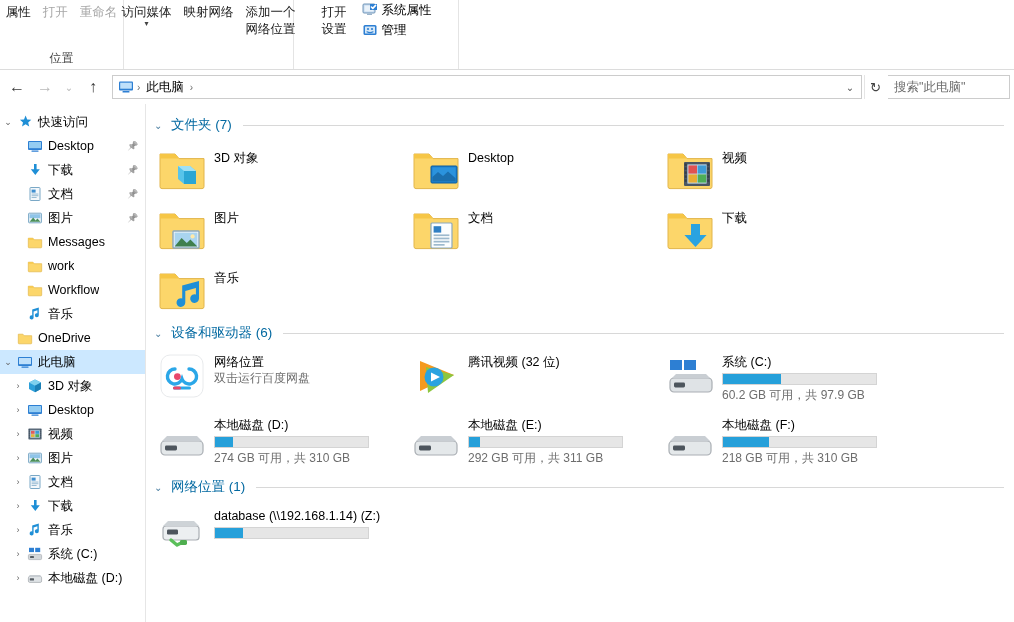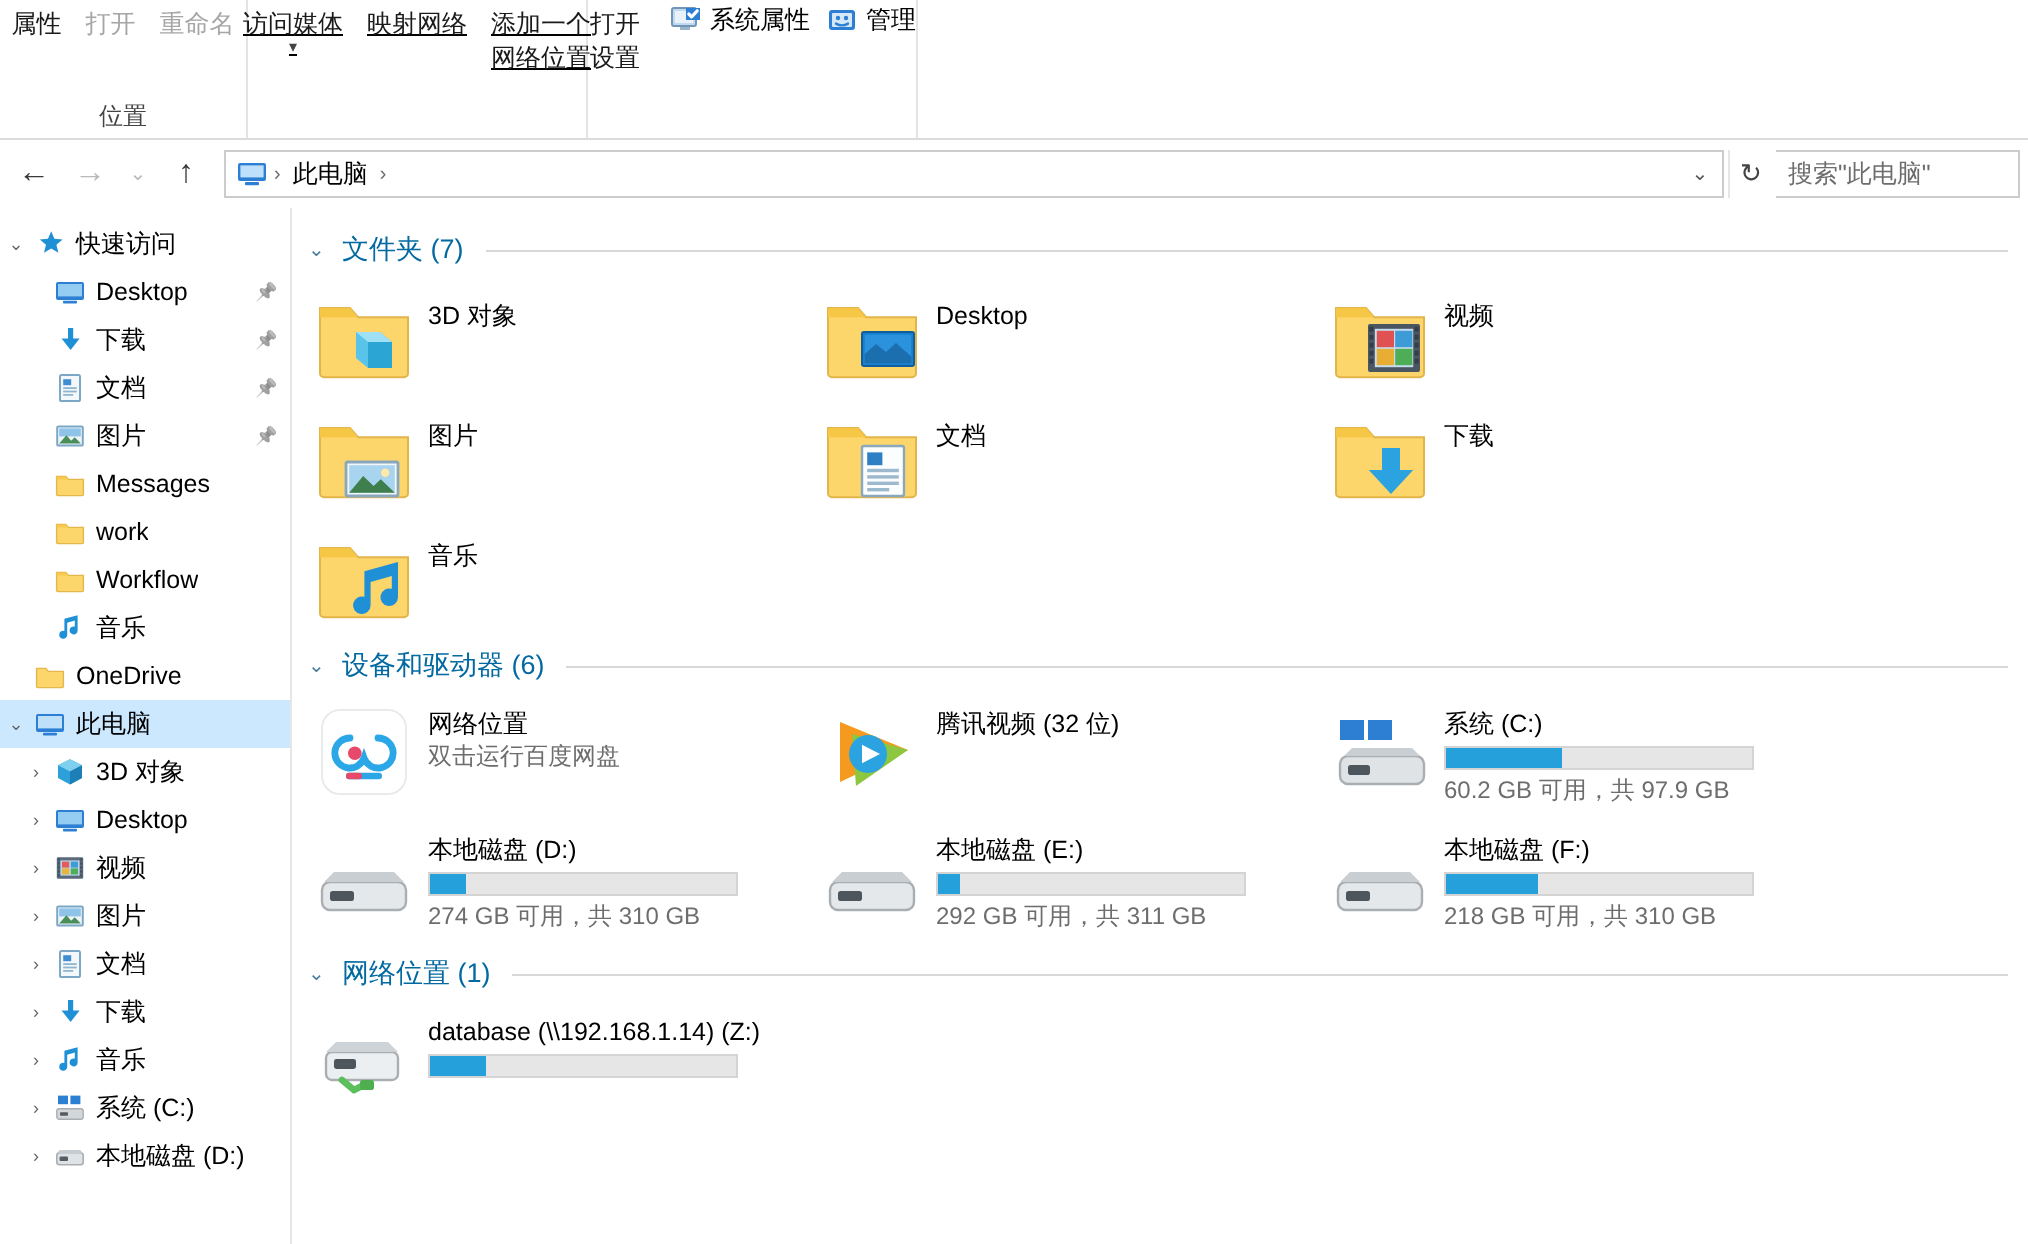--- a/index.html
+++ b/index.html
@@ -47,21 +47,21 @@
   .rbtn .lines { text-align: center; }
   .rbtn .caret { font-size: 8px; line-height: 6px; color: #444; }
 
   
   .rbtn-sm {
     display: flex; align-items: center; gap: 4px;
     padding: 1px 4px; font-size: 12.5px; line-height: 18px;
     cursor: default; white-space: nowrap;
   }
   .rbtn-sm .ico16 { width: 16px; height: 16px; flex: 0 0 16px; display:block; }
-  .rstack { display: flex; flex-direction: row; justify-content: flex-start; padding-top: 0; }
+  .rstack { display: flex; flex-direction: column; justify-content: flex-start; padding-top: 0; }
 
   
   .addrbar {
     height: 34px; flex: 0 0 34px;
     display: flex; align-items: center;
     padding: 0 4px; gap: 2px;
     background: #fff;
   }
   .navbtn {
     width: 26px; height: 26px; display: flex; align-items: center; justify-content: center;
@@ -164,21 +164,21 @@
         <div class="rbtn disabled">
           <span class="lines">打开</span>
         </div>
         <div class="rbtn disabled">
           <span class="lines">重命名</span>
         </div>
       </div>
       <div class="rgroup-label">位置</div>
     </div>
 
-    <div class="rgroup" style="width:170px;text-decoration:underline;">
+    <div class="rgroup" style="width:170px;">
       <div class="rgroup-body" style="padding-top:2px;justify-content:center;">
         <div class="rbtn">
           <span class="lines">访问媒体</span>
           <span class="caret">▾</span>
         </div>
         <div class="rbtn">
           <span class="lines">映射网络</span>
           <span class="lines" style="display:flex;align-items:center;gap:3px;margin-top:48px;">
             <span>驱动器</span>
             <span class="caret">▾</span>

